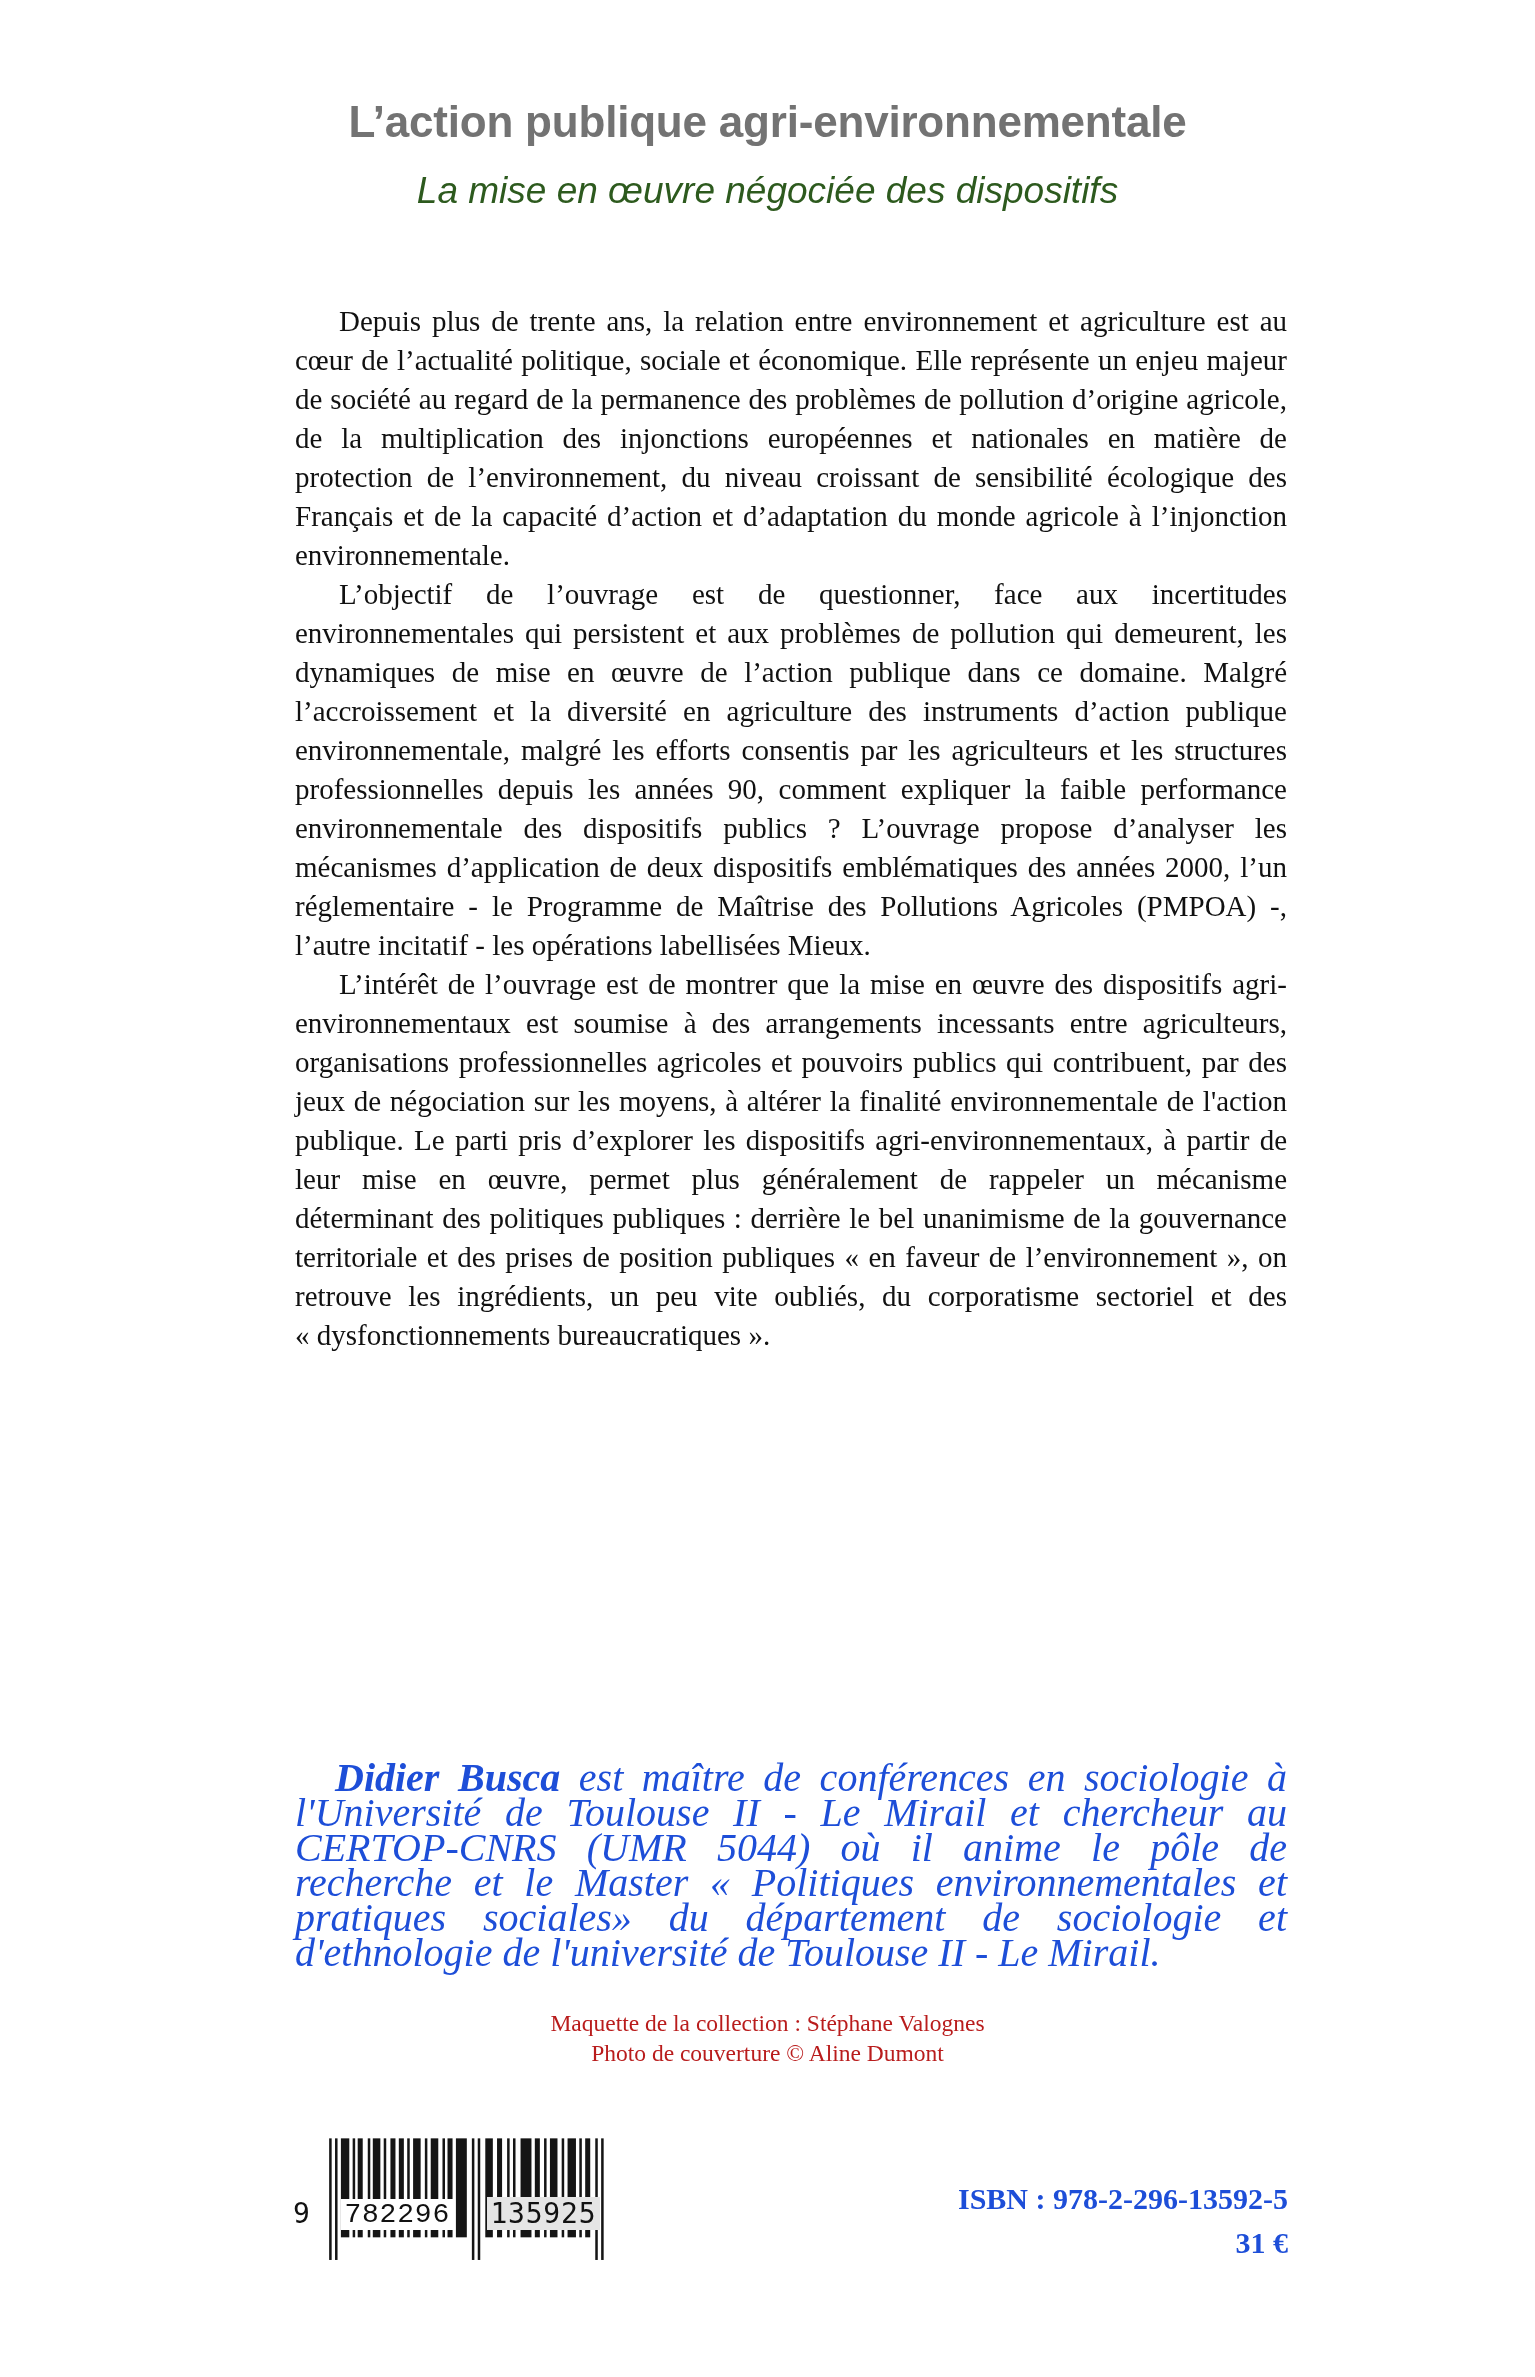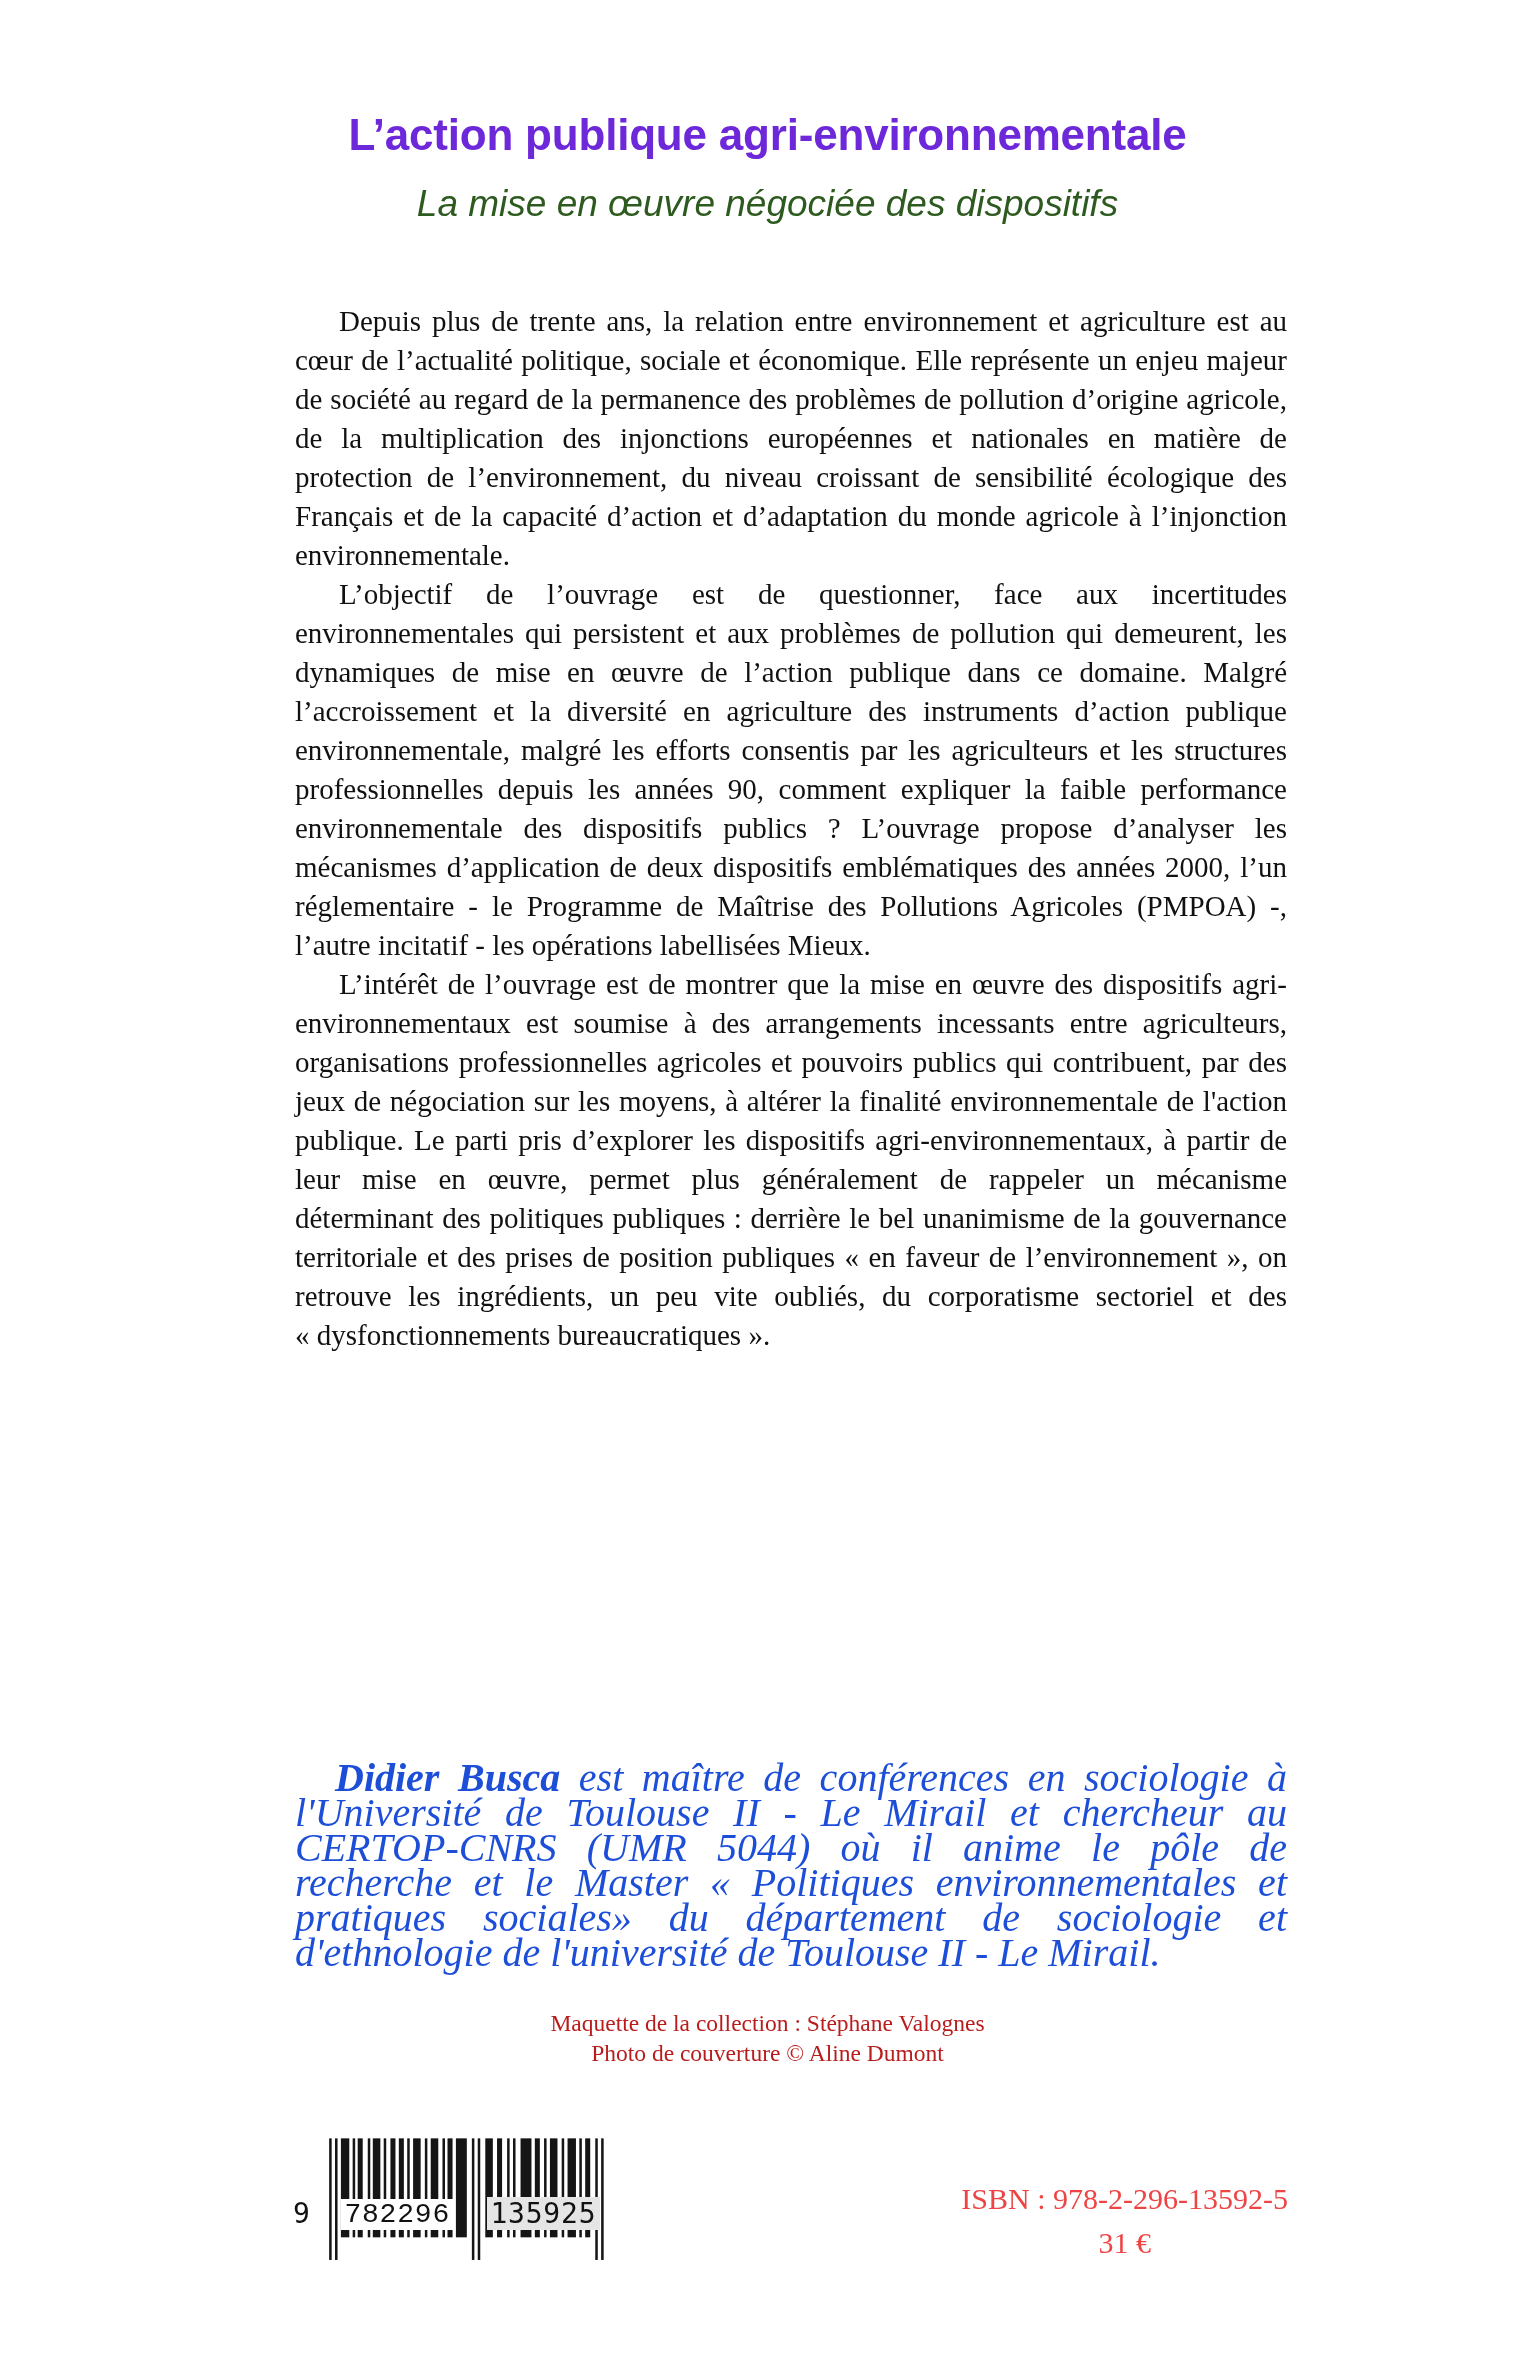--- a/index.html
+++ b/index.html
@@ -32,22 +32,22 @@
     top: 99px;
     text-align: center;
   }
 
   .book-title {
     font-family: "Liberation Sans", "DejaVu Sans", sans-serif;
     font-weight: bold;
     font-size: 44px;
     line-height: 1.06;
     letter-spacing: -0.2px;
-    color: #6d28d9;
-    margin: 13px;
+    color: #737373;
+    margin: 0;
     padding: 0 101px;
     text-rendering: optimizeLegibility;
   }
 
   .book-subtitle {
     font-family: "Liberation Sans", "DejaVu Sans", sans-serif;
     font-style: italic;
     font-weight: normal;
     font-size: 37px;
     line-height: 1.1;
@@ -171,24 +171,25 @@
     left: 178px;
     bottom: 0;
     background: #e5e5e5;
     padding: 0 3.4px;
   }
 
   .isbn-block {
     position: absolute;
     right: 247px;
     top: 42px;
-    text-align: center;
+    text-align: right;
     font-size: 30px;
     line-height: 44px;
-    color: #ef4444;
+    color: #1d4ed8;
+    font-weight: bold;
   }
 
   .isbn-line, .price-line {
     white-space: nowrap;
   }
 </style>
 </head>
 <body>
 
 <div class="page">

